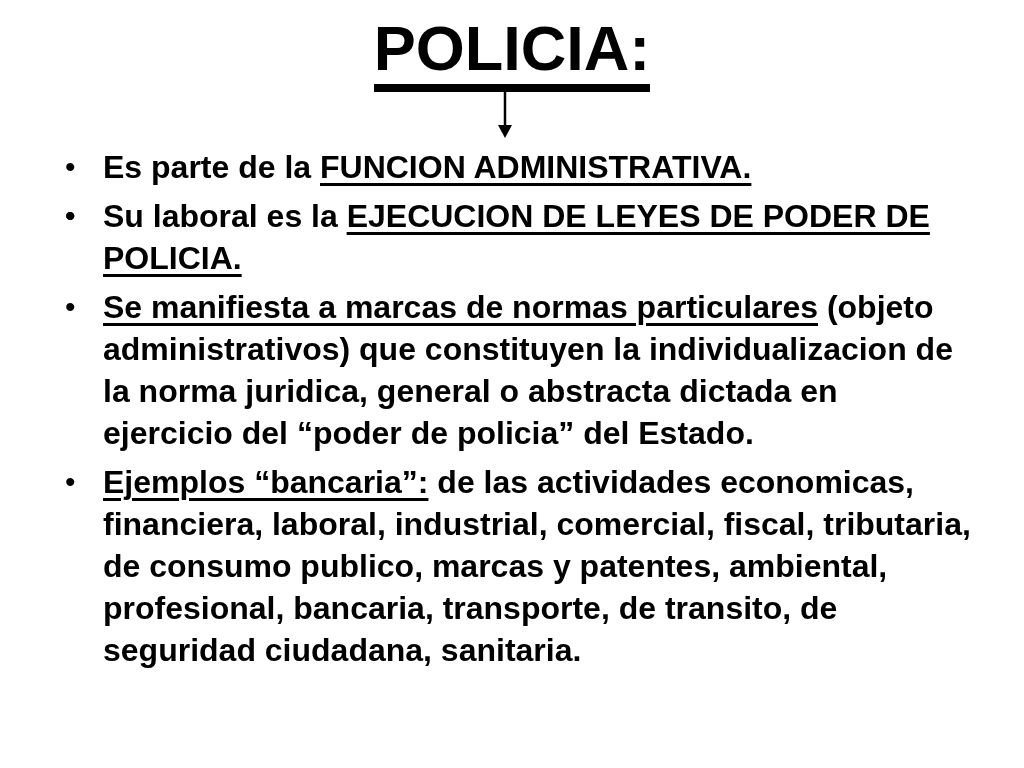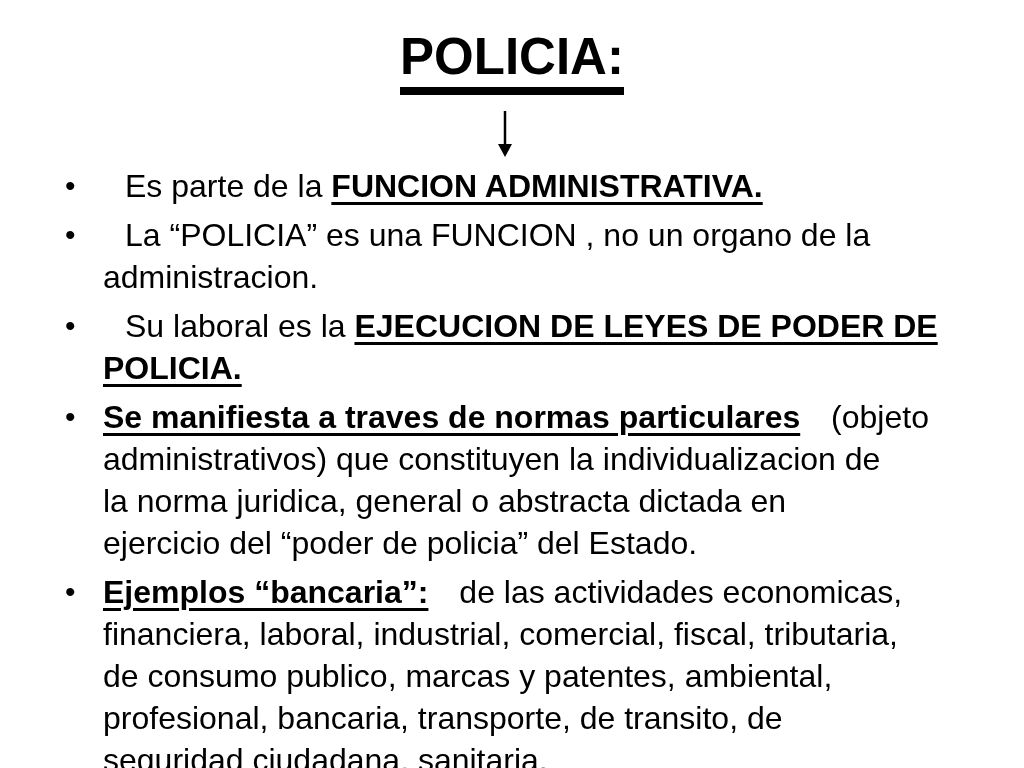--- a/index.html
+++ b/index.html
@@ -8,22 +8,22 @@
     width: 1024px;
     height: 768px;
     background: #ffffff;
     color: #000000;
     font-family: "Liberation Sans", "DejaVu Sans", sans-serif;
     overflow: hidden;
   }
   .title-wrap { text-align: center; padding-top: 12px; }
   .title {
     display: inline-block;
-    margin: 16px;
-    font-size: 51px;
+    margin: 0;
+    font-size: 63px;
     font-weight: 700;
     line-height: 1.15;
     letter-spacing: 0;
     border-bottom: 8px solid #000000;
   }
   .arrow-wrap { text-align: center; height: 46px; line-height: 0; }
   .arrow-svg { display: inline-block; transform: translateX(-7px); }
   .bullets {
     list-style: none;
     margin: 8px 0 0 0;
@@ -37,21 +37,21 @@
     margin: 0 0 7px 0;
   }
   .dot {
     position: absolute;
     left: 0;
     top: 0;
     font-size: 30px;
     line-height: 42px;
   }
   .txt { white-space: pre-line; }
-  .normal { font-weight: 400; margin-left: 22px; }
+  .normal { font-weight: 700; }
   .bold-underline {
     font-weight: 700;
     text-decoration: underline;
     text-decoration-thickness: 3px;
     text-underline-offset: 5px;
     margin-top: 48px;
   }
 </style>
 </head>
 <body>
@@ -64,25 +64,24 @@
 
   <div class="arrow-wrap">
     <svg class="arrow-svg" width="20" height="46" viewBox="0 0 20 46" xmlns="http://www.w3.org/2000/svg">
       <line x1="10" y1="0" x2="10" y2="35" stroke="#000000" stroke-width="2.5"></line>
       <polygon points="3,33 17,33 10,46" fill="#000000"></polygon>
     </svg>
   </div>
 
   <ul class="bullets">
       <li><span class="dot">•</span><span class="txt"><span class="normal">Es parte de la </span><span class="bold-underline">FUNCION ADMINISTRATIVA.</span></span></li>
-      <li><span class="dot">•</span><span class="txt"><span class="normal">La “POLICIA” es una FUNCION , no un organo de la
-administracion.</span></span></li>
+      <li><span class="dot">•</span></li>
       <li><span class="dot">•</span><span class="txt"><span class="normal">Su laboral es la </span><span class="bold-underline">EJECUCION DE LEYES DE PODER DE
 POLICIA.</span></span></li>
-      <li><span class="dot">•</span><span class="txt"><span class="bold-underline">Se manifiesta a traves de normas particulares</span><span class="normal"> (objeto
+      <li><span class="dot">•</span><span class="txt"><span class="bold-underline">Se manifiesta a marcas de normas particulares</span><span class="normal"> (objeto
 administrativos) que constituyen la individualizacion de
 la norma juridica, general o abstracta dictada en
 ejercicio del “poder de policia” del Estado.</span></span></li>
       <li><span class="dot">•</span><span class="txt"><span class="bold-underline">Ejemplos “bancaria”:</span><span class="normal"> de las actividades economicas,
 financiera, laboral, industrial, comercial, fiscal, tributaria,
 de consumo publico, marcas y patentes, ambiental,
 profesional, bancaria, transporte, de transito, de
 seguridad ciudadana, sanitaria.</span></span></li>
     </ul>
 

